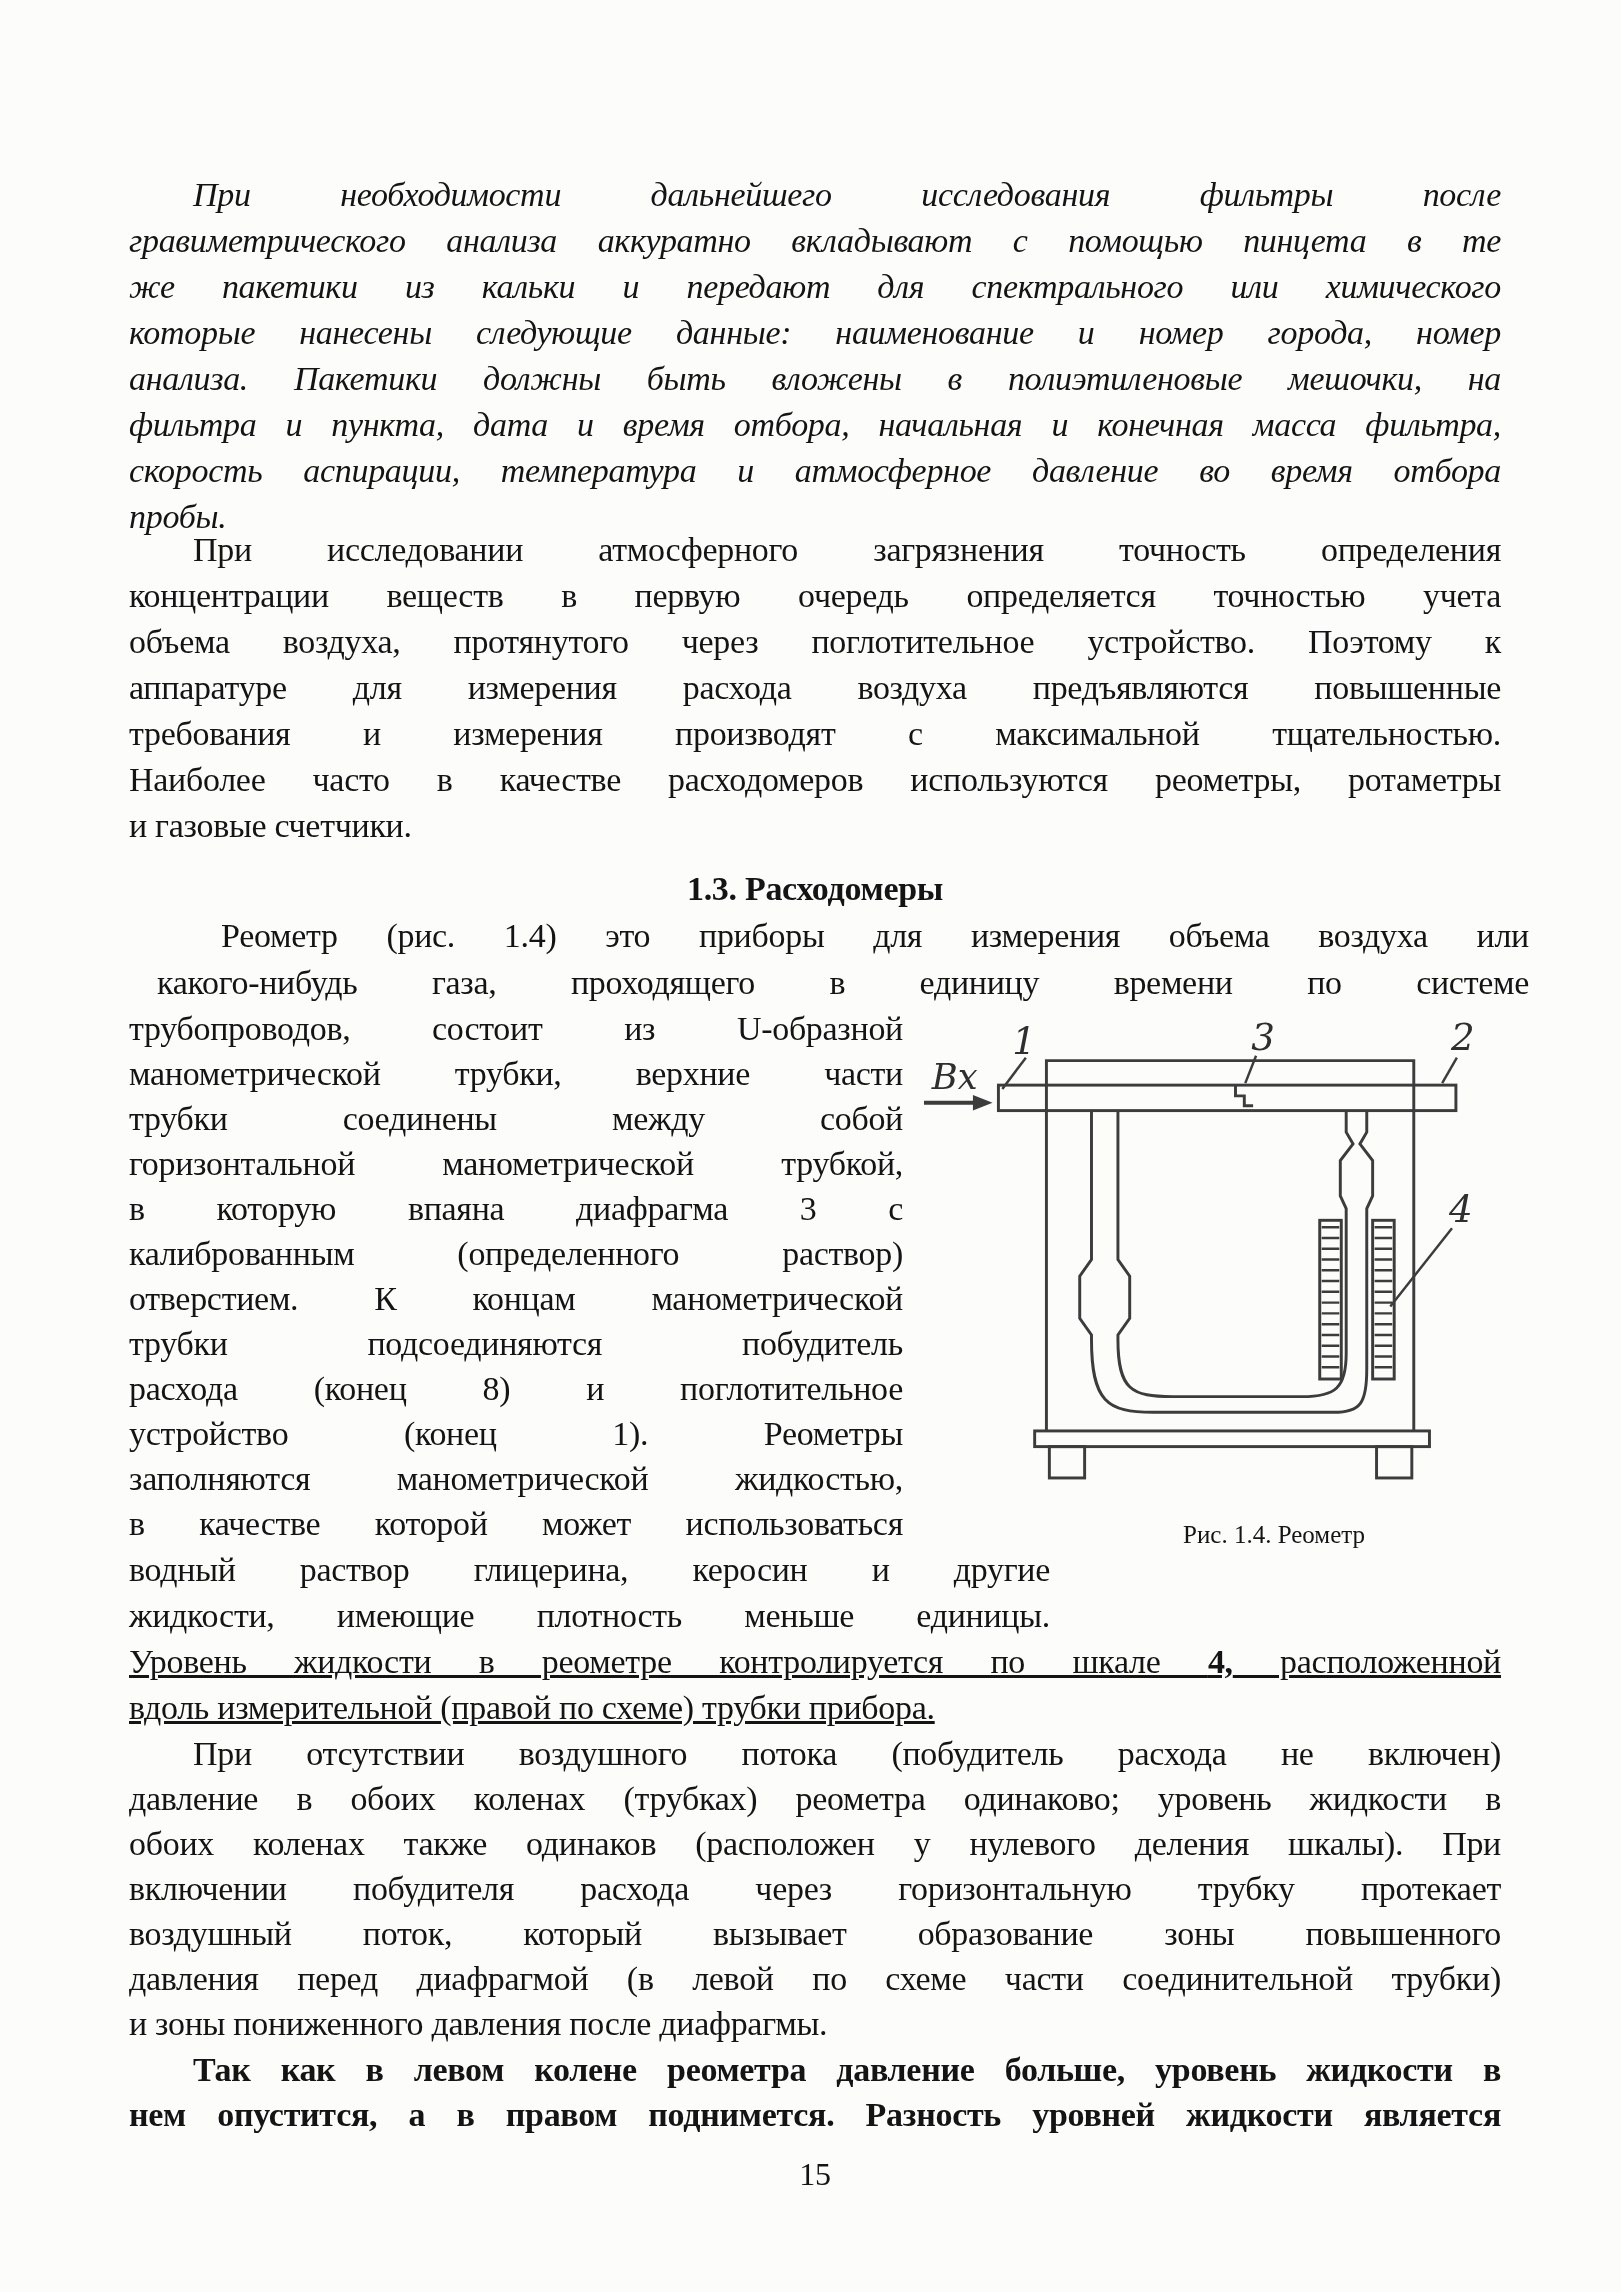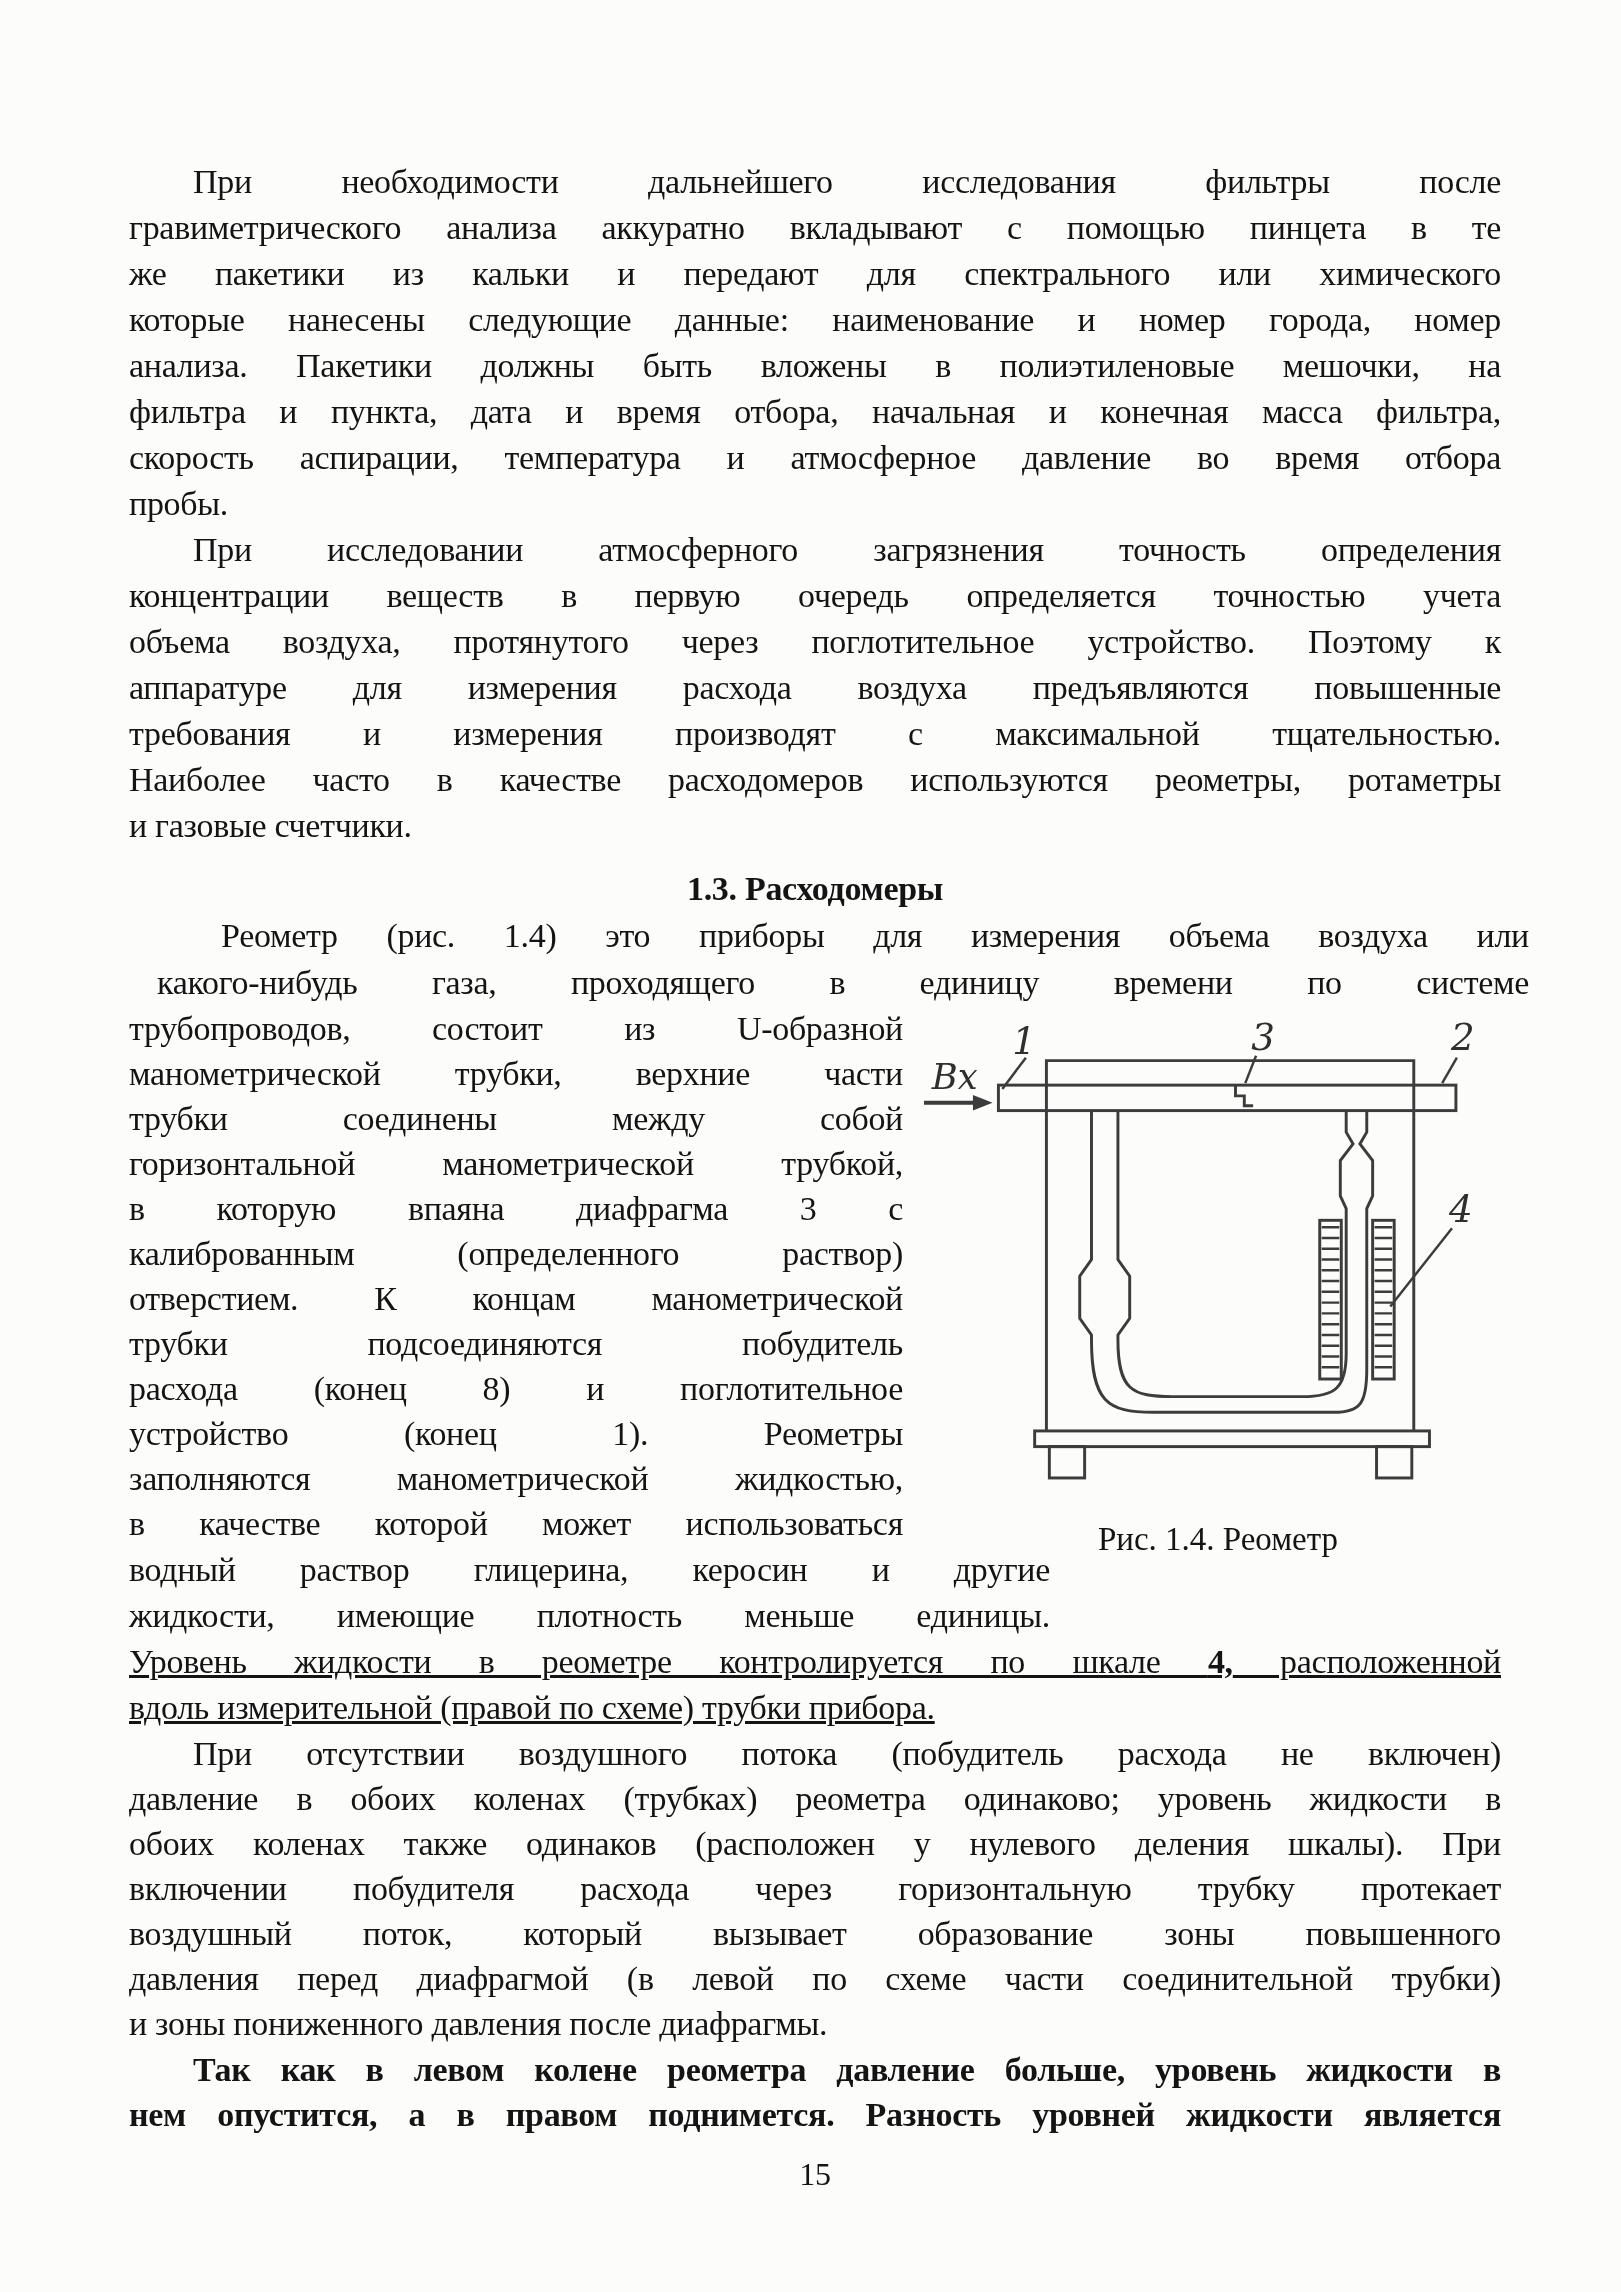--- a/index.html
+++ b/index.html
@@ -14,36 +14,36 @@
   .block{
     position:absolute;left:129px;width:1372px;
     font-size:34px;letter-spacing:-0.3px;
   }
   .tline{text-align:justify;text-align-last:justify;white-space:normal;}
   .last-left .tline:last-child{text-align-last:left;}
   .indent .tline:first-child{text-indent:64px;}
   .narrow{width:774px;}
   .wide{width:921px;}
   .b{font-weight:bold;}
-  #p1{top:159px;line-height:46px;}
+  #p1{top:172px;line-height:46px;font-style:italic;}
   #p2{top:527px;line-height:46px;}
   #heading{top:870px;text-align:center;text-align-last:center;}
   #p3full{top:912px;line-height:47px;margin-left:28px;}
   #p3narrow{top:1006px;line-height:45px;}
   #p3wide{top:1547px;line-height:46px;}
   #p3level{top:1639px;line-height:46px;text-decoration:underline;}
   #p4{top:1731px;line-height:45px;}
   #p5{top:2047px;line-height:45px;font-weight:bold;}
   #pageno{top:2156px;text-align:center;text-align-last:center;font-size:32px;}
   #figure{
     position:absolute;left:912px;top:995px;width:598px;height:529px;
   }
   #figcaption{
     position:absolute;left:1071px;top:1521px;width:294px;
-    font-size:33px;letter-spacing:0;text-align:center;
+    font-size:25px;letter-spacing:0;text-align:right;
   }
   svg{display:block;}
 </style>
 </head>
 <body>
 
 <div class="page">
 
   <div id="p1" class="block indent last-left">
       <div class="tline">При необходимости дальнейшего исследования фильтры после</div>

